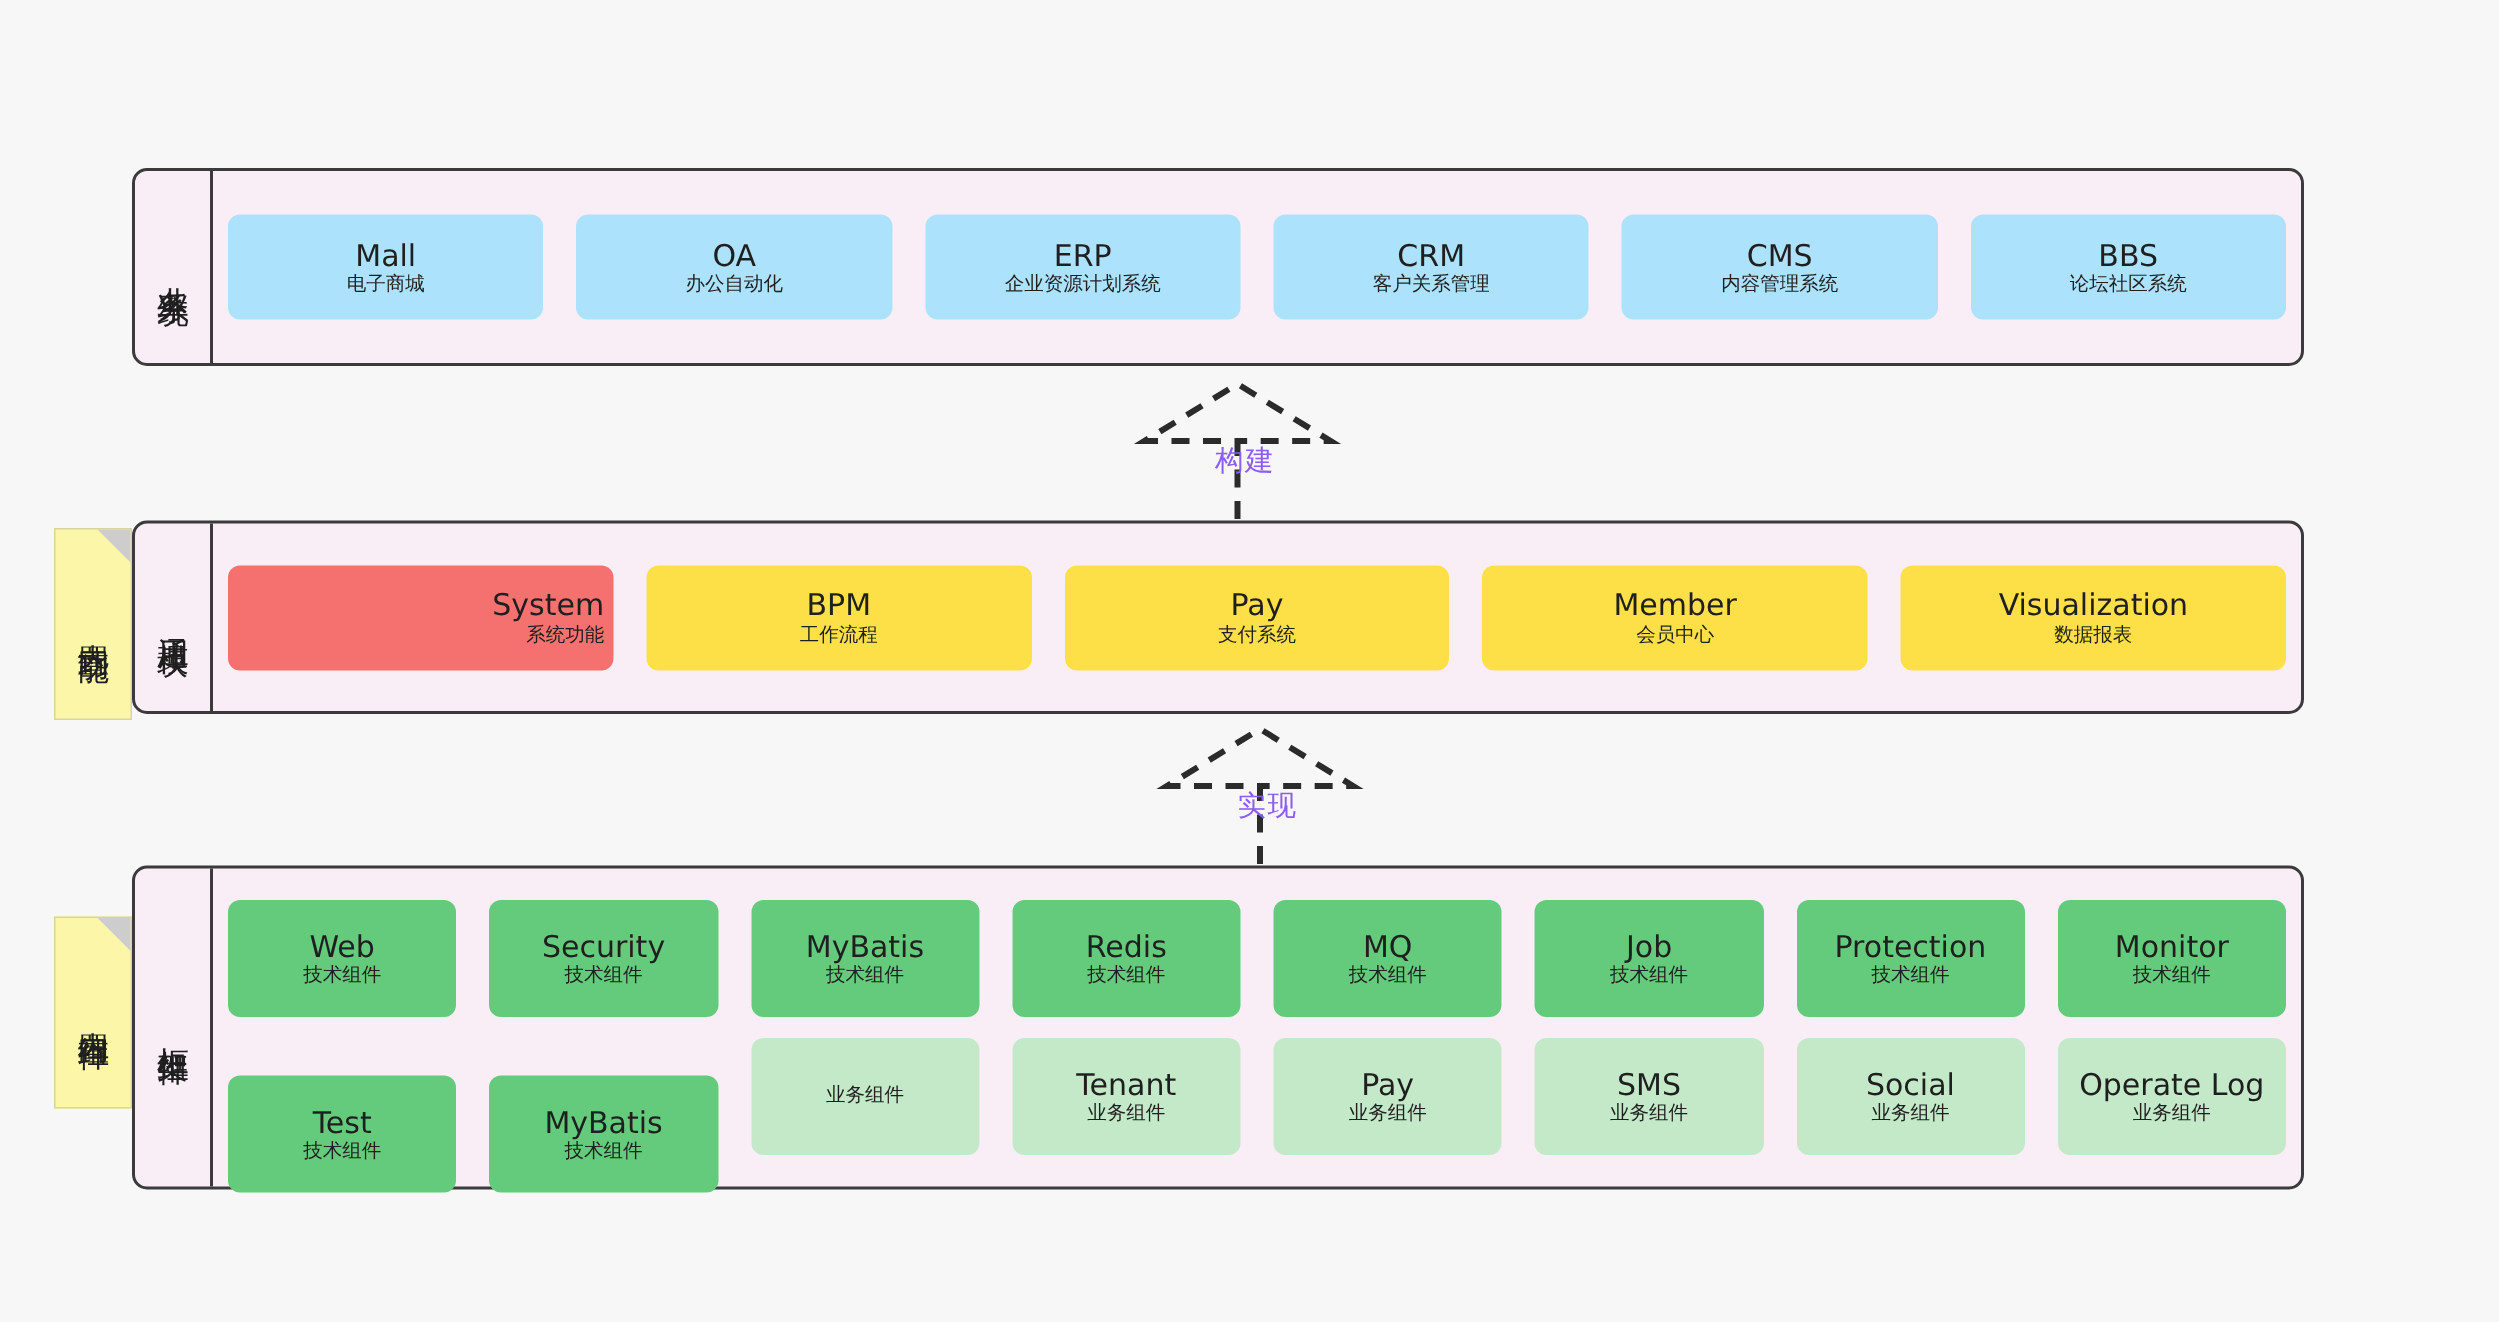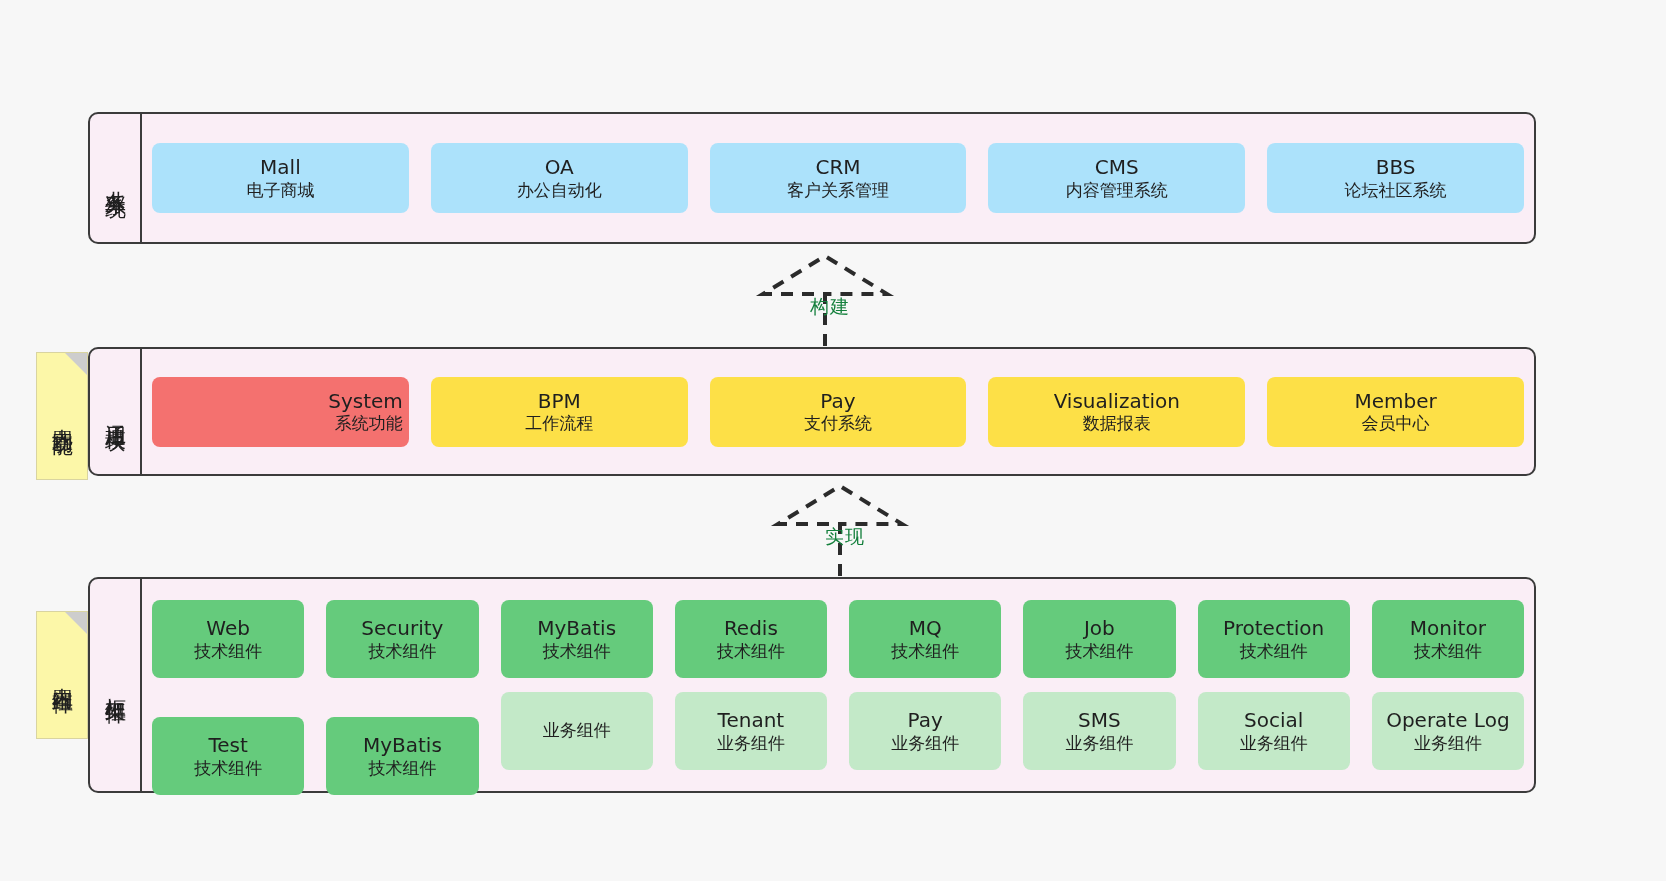--- a/index.html
+++ b/index.html
@@ -73,21 +73,21 @@
     justify-content: center;
     text-align: center;
     color: #1f1f1f;
     line-height: 1.24;
     padding: 4px 6px;
   }
   .card .en {
     font-size: 20px;
   }
   .card .cn {
-    font-size: 17px;
+    font-size: 13px;
   }
 
   
   .c-blue      { background: #ace2fb; }
   .c-red       { background: #f4716f; align-items: flex-end; }
   .c-pink      { background: #fde047; }
   .c-green     { background: #65cb7c; margin-top: 25px; }
   .c-lightgreen{ background: #c3e9c8; }
 
   
@@ -136,21 +136,21 @@
     height: 100px;
   }
   #arrow-build   { left: 745px; top: 254px; }
   #arrow-realize { left: 760px; top: 484px; }
 
   .arrow svg { display: block; overflow: visible; }
 
   .arrow-label {
     position: absolute;
     font-size: 19px;
-    color: #15803d;
+    color: #8b5cf6;
     background: transparent;
     white-space: nowrap;
     letter-spacing: 1px;
   }
   #arrow-build .arrow-label   { left: 65px; top: 40px; }
   #arrow-realize .arrow-label { left: 65px; top: 40px; }
 </style>
 </head>
 <body>
 
@@ -160,20 +160,24 @@
     <div class="layer-title">业务系统</div>
     <div class="layer-body">
       <div class="row">
         <div class="card c-blue">
           <span class="en">Mall</span>
           <span class="cn">电子商城</span>
         </div>
         <div class="card c-blue">
           <span class="en">OA</span>
           <span class="cn">办公自动化</span>
+        </div>
+        <div class="card c-blue">
+          <span class="en">ERP</span>
+          <span class="cn">企业资源计划系统</span>
         </div>
         <div class="card c-blue">
           <span class="en">CRM</span>
           <span class="cn">客户关系管理</span>
         </div>
         <div class="card c-blue">
           <span class="en">CMS</span>
           <span class="cn">内容管理系统</span>
         </div>
         <div class="card c-blue">
@@ -201,26 +205,26 @@
         </div>
         <div class="card c-pink">
           <span class="en">BPM</span>
           <span class="cn">工作流程</span>
         </div>
         <div class="card c-pink">
           <span class="en">Pay</span>
           <span class="cn">支付系统</span>
         </div>
         <div class="card c-pink">
+          <span class="en">Member</span>
+          <span class="cn">会员中心</span>
+        </div>
+        <div class="card c-pink">
           <span class="en">Visualization</span>
           <span class="cn">数据报表</span>
-        </div>
-        <div class="card c-pink">
-          <span class="en">Member</span>
-          <span class="cn">会员中心</span>
         </div>
       </div>
     </div>
   </div>
 
   <div class="arrow" id="arrow-realize">
     <svg width="180" height="100" viewBox="0 0 180 100">
       <path d="M 80 92 L 80 40 L 18 40 L 80 2 L 142 40 L 80 40" fill="none" stroke="#2b2b2b" stroke-width="4" stroke-dasharray="12 9" stroke-linecap="butt" stroke-linejoin="miter"></path>
     </svg>
     <span class="arrow-label">实现</span>

